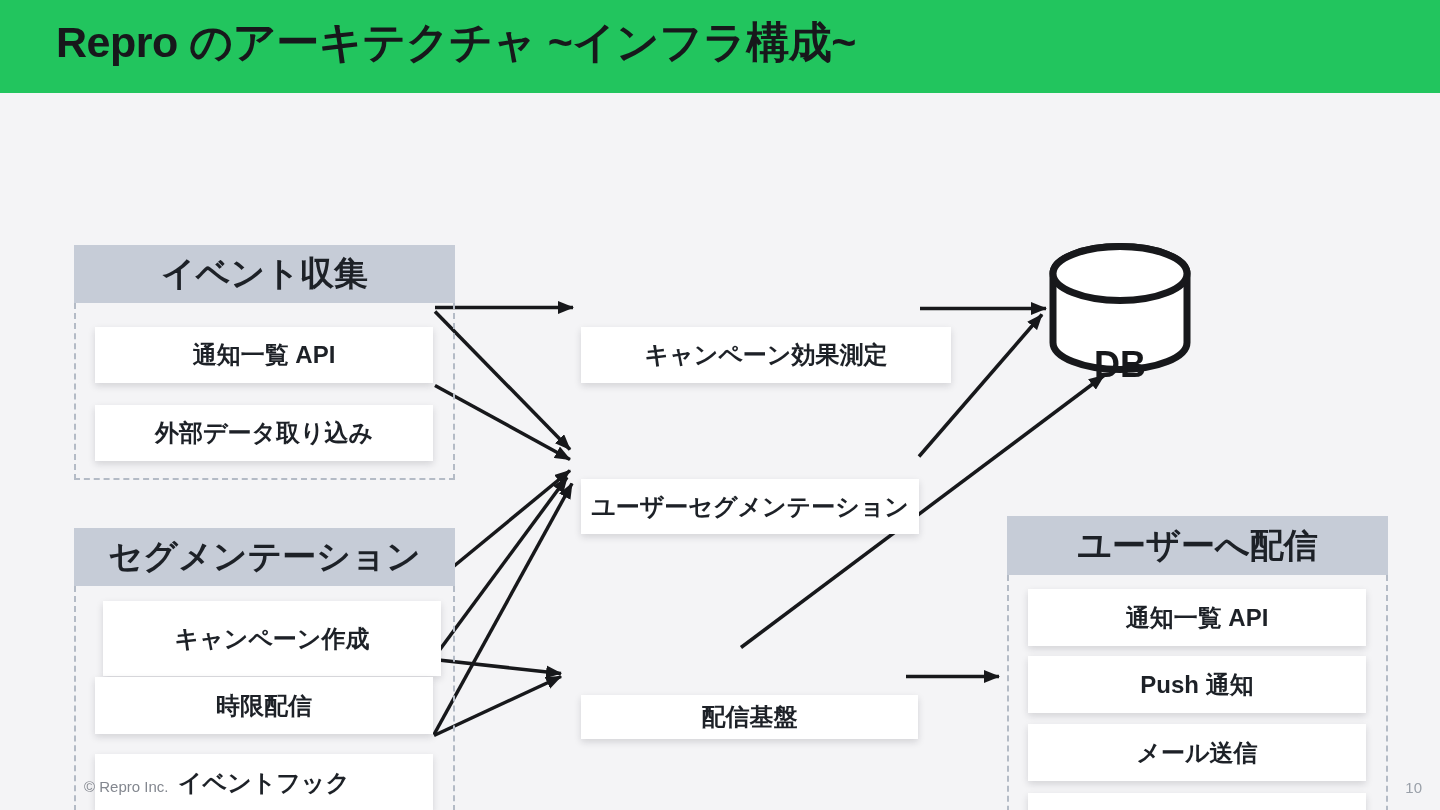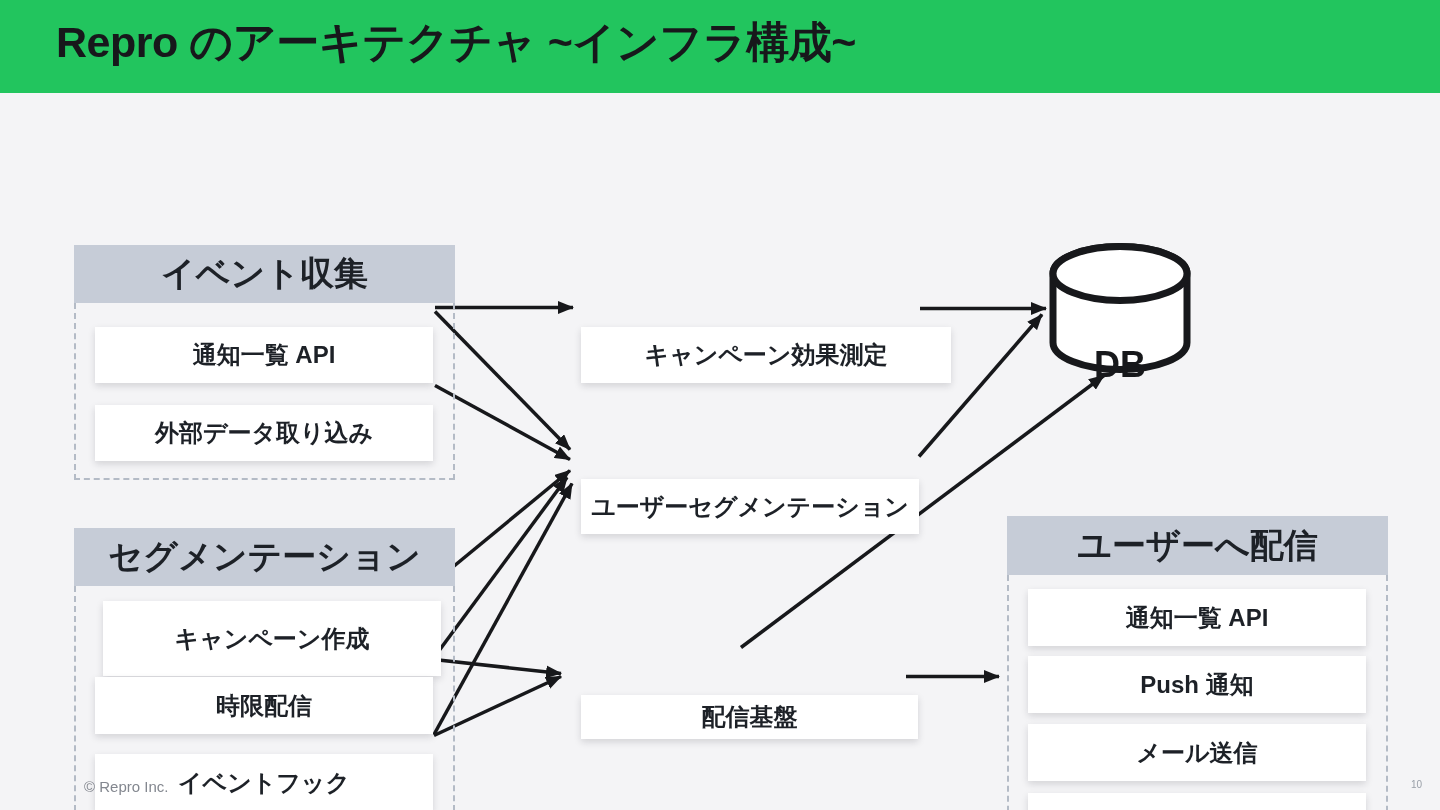--- a/index.html
+++ b/index.html
@@ -38,21 +38,21 @@
     position:absolute;left:1053px;top:244px;width:134px;height:56px;
     display:flex;align-items:center;justify-content:center;
     font-size:36px;font-weight:800;color:#17181b;
   }
   .footer-copyright{
     position:absolute;left:38px;top:778px;
     font-size:15px;font-weight:400;color:#83878f;margin-left:46px;
   }
   .footer-page{
     position:absolute;right:18px;top:779px;
-    font-size:10px;font-weight:400;color:#9aa0a9;
+    font-size:15px;font-weight:400;color:#9aa0a9;
   }
 </style>
 </head>
 <body>
 
 <div class="slide">
 
   <header class="titlebar">
     <h1>Repro のアーキテクチャ ~インフラ構成~</h1>
   </header>

